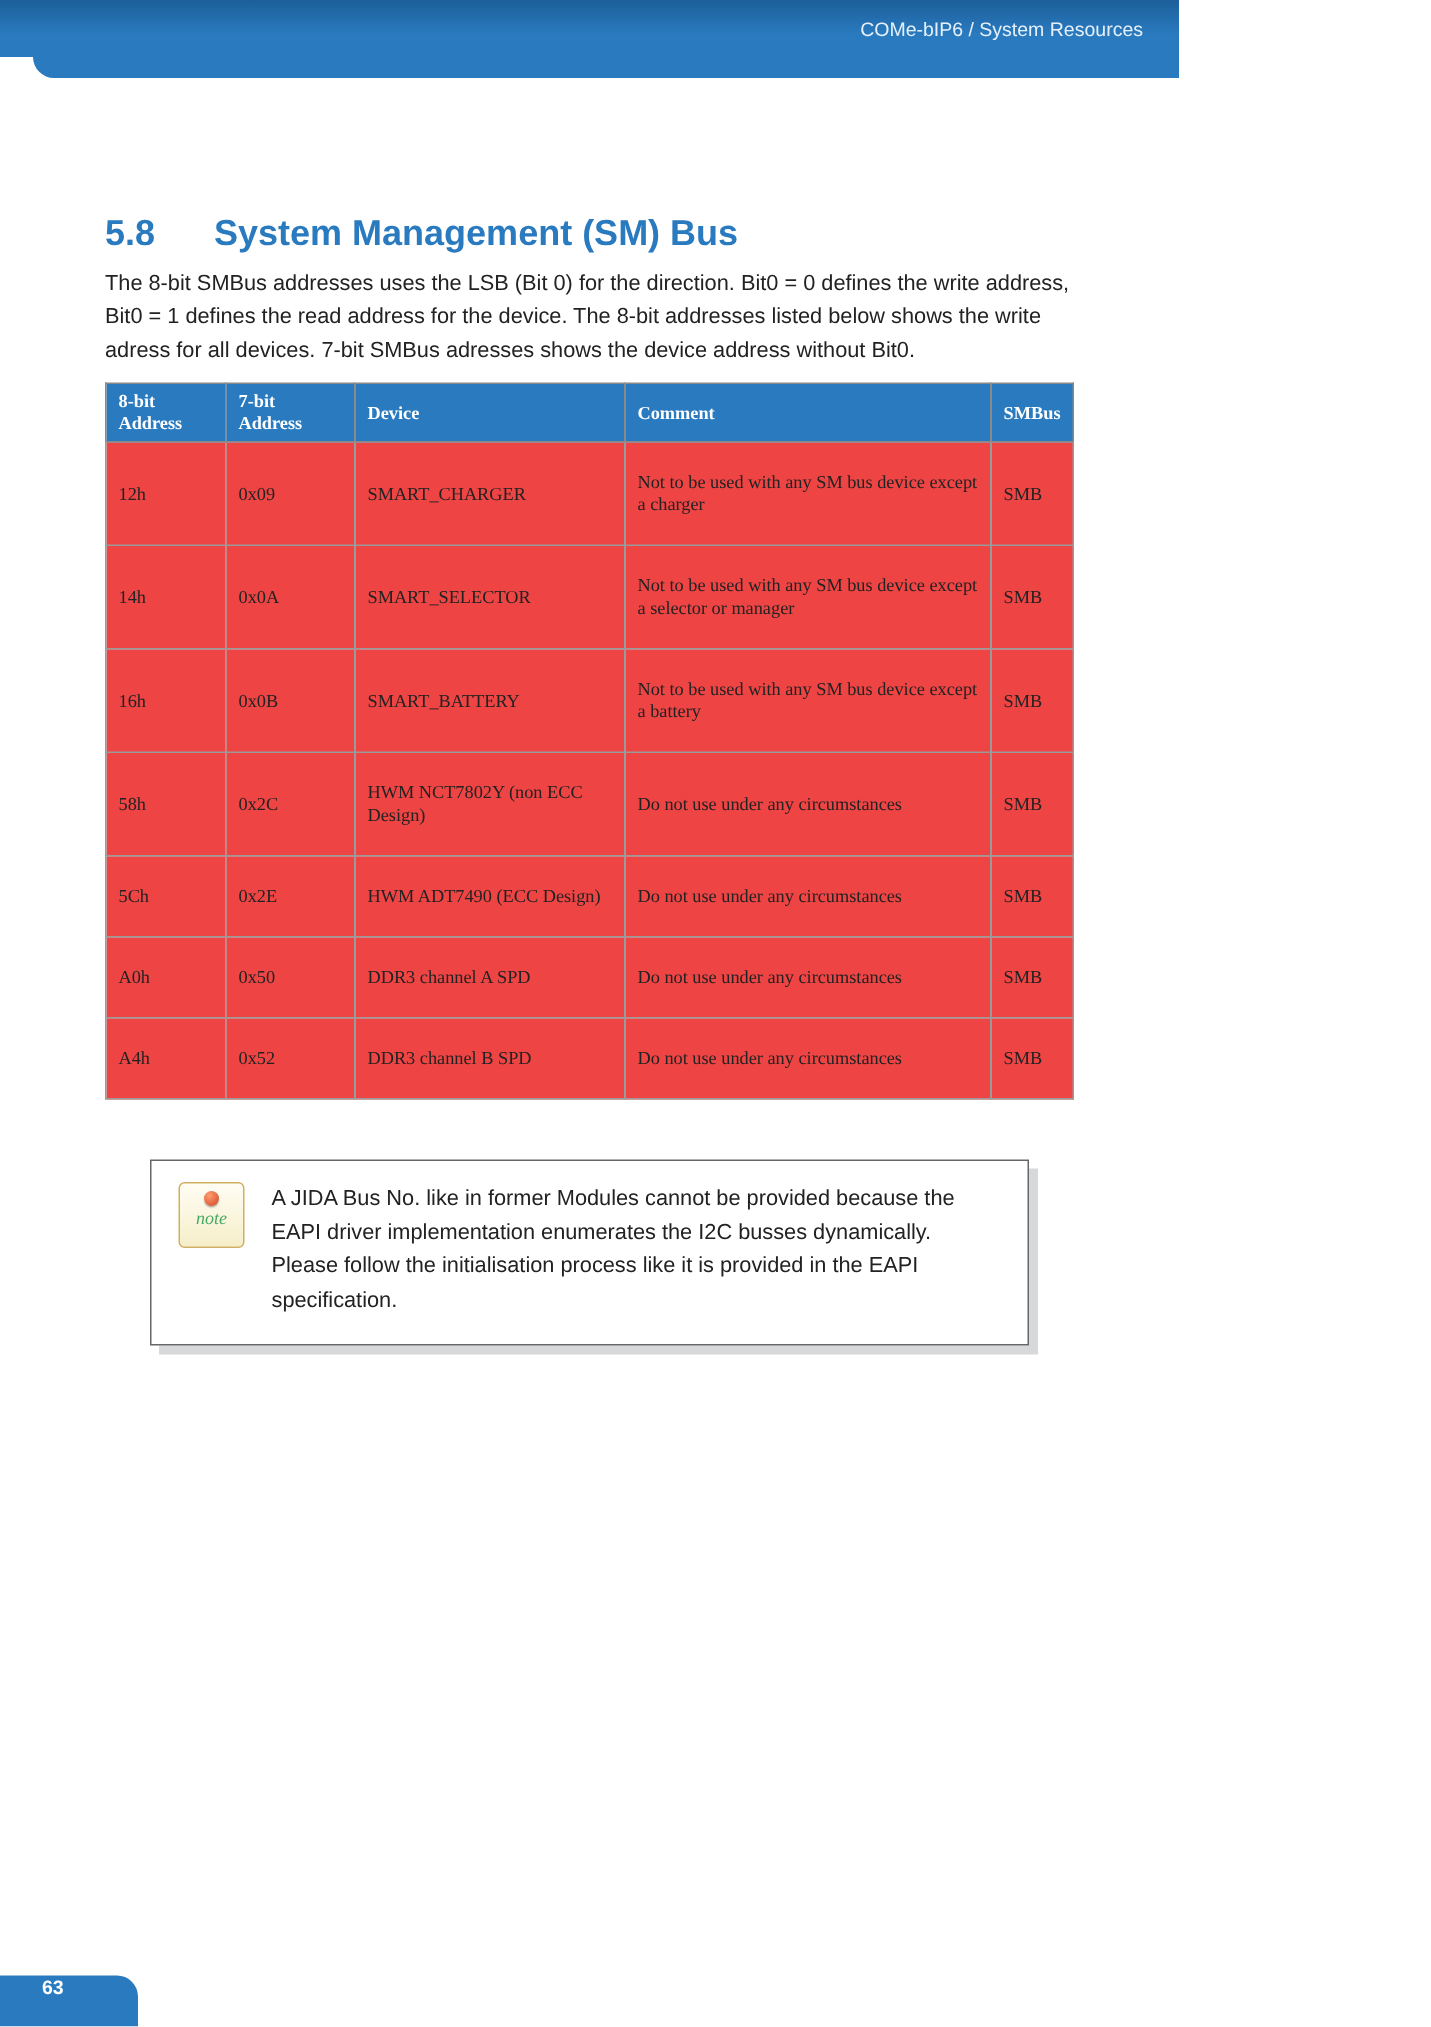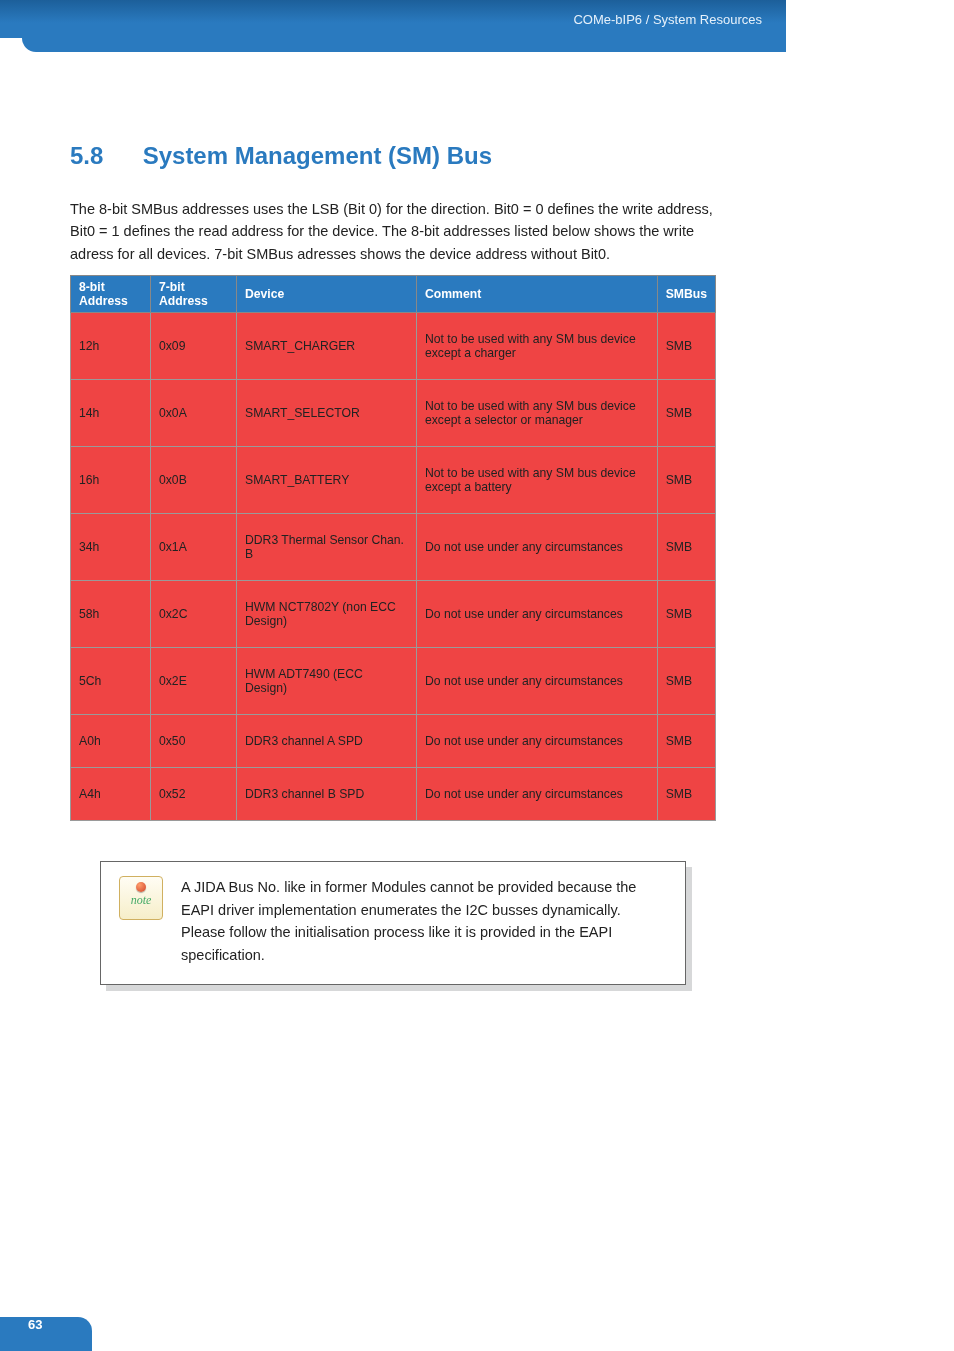--- a/index.html
+++ b/index.html
@@ -25,34 +25,35 @@
     top: -2px;
   }
   .content {
     padding: 88px 70px 0 70px;
   }
   h2.section-title {
     font-family: Arial, "Helvetica Neue", sans-serif;
     font-weight: bold;
     font-size: 24px;
     color: #2a7abf;
-    margin-bottom: 28px;
+    margin-bottom: 8px;
   }
   h2.section-title .num { display:inline-block; width: 66px; }
   p.body-text {
     font-size: 14.5px;
     line-height: 1.55;
     color: #222;
     margin-bottom: 10px;
   }
   table.smbus {
     border-collapse: collapse;
     width: 100%;
     font-size: 12.2px;
     margin-top: 10px;
+    font-family: Liberation Serif, serif;
   }
   table.smbus th {
     background: #2a7abf;
     color: #fff;
     font-weight: bold;
     text-align: left;
     padding: 4px 8px;
     border: 1px solid #888;
     font-size: 12.2px;
   }
@@ -166,27 +167,20 @@
             <td>0x0A</td>
             <td>SMART_SELECTOR</td>
             <td>Not to be used with any SM bus device except a selector or manager</td>
             <td>SMB</td>
           </tr>
           <tr>
             <td>16h</td>
             <td>0x0B</td>
             <td>SMART_BATTERY</td>
             <td>Not to be used with any SM bus device except a battery</td>
-            <td>SMB</td>
-          </tr>
-          <tr>
-            <td>34h</td>
-            <td>0x1A</td>
-            <td>DDR3 Thermal Sensor Chan. B</td>
-            <td>Do not use under any circumstances</td>
             <td>SMB</td>
           </tr>
           <tr>
             <td>58h</td>
             <td>0x2C</td>
             <td>HWM NCT7802Y (non ECC Design)</td>
             <td>Do not use under any circumstances</td>
             <td>SMB</td>
           </tr>
           <tr>

